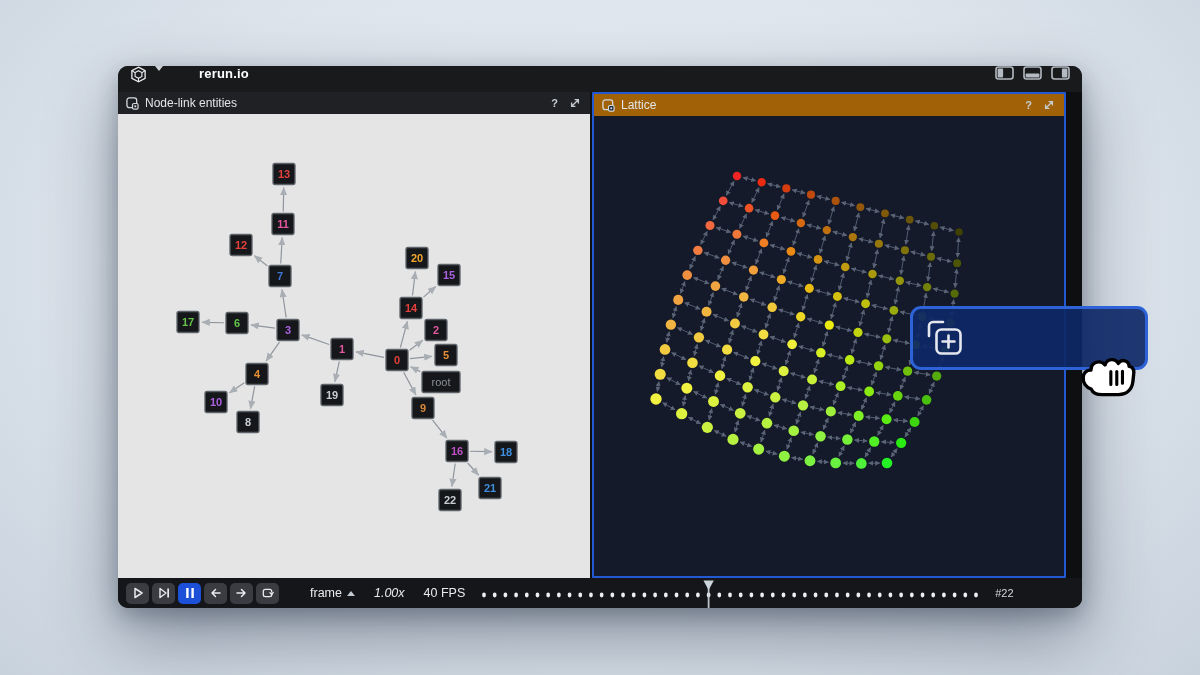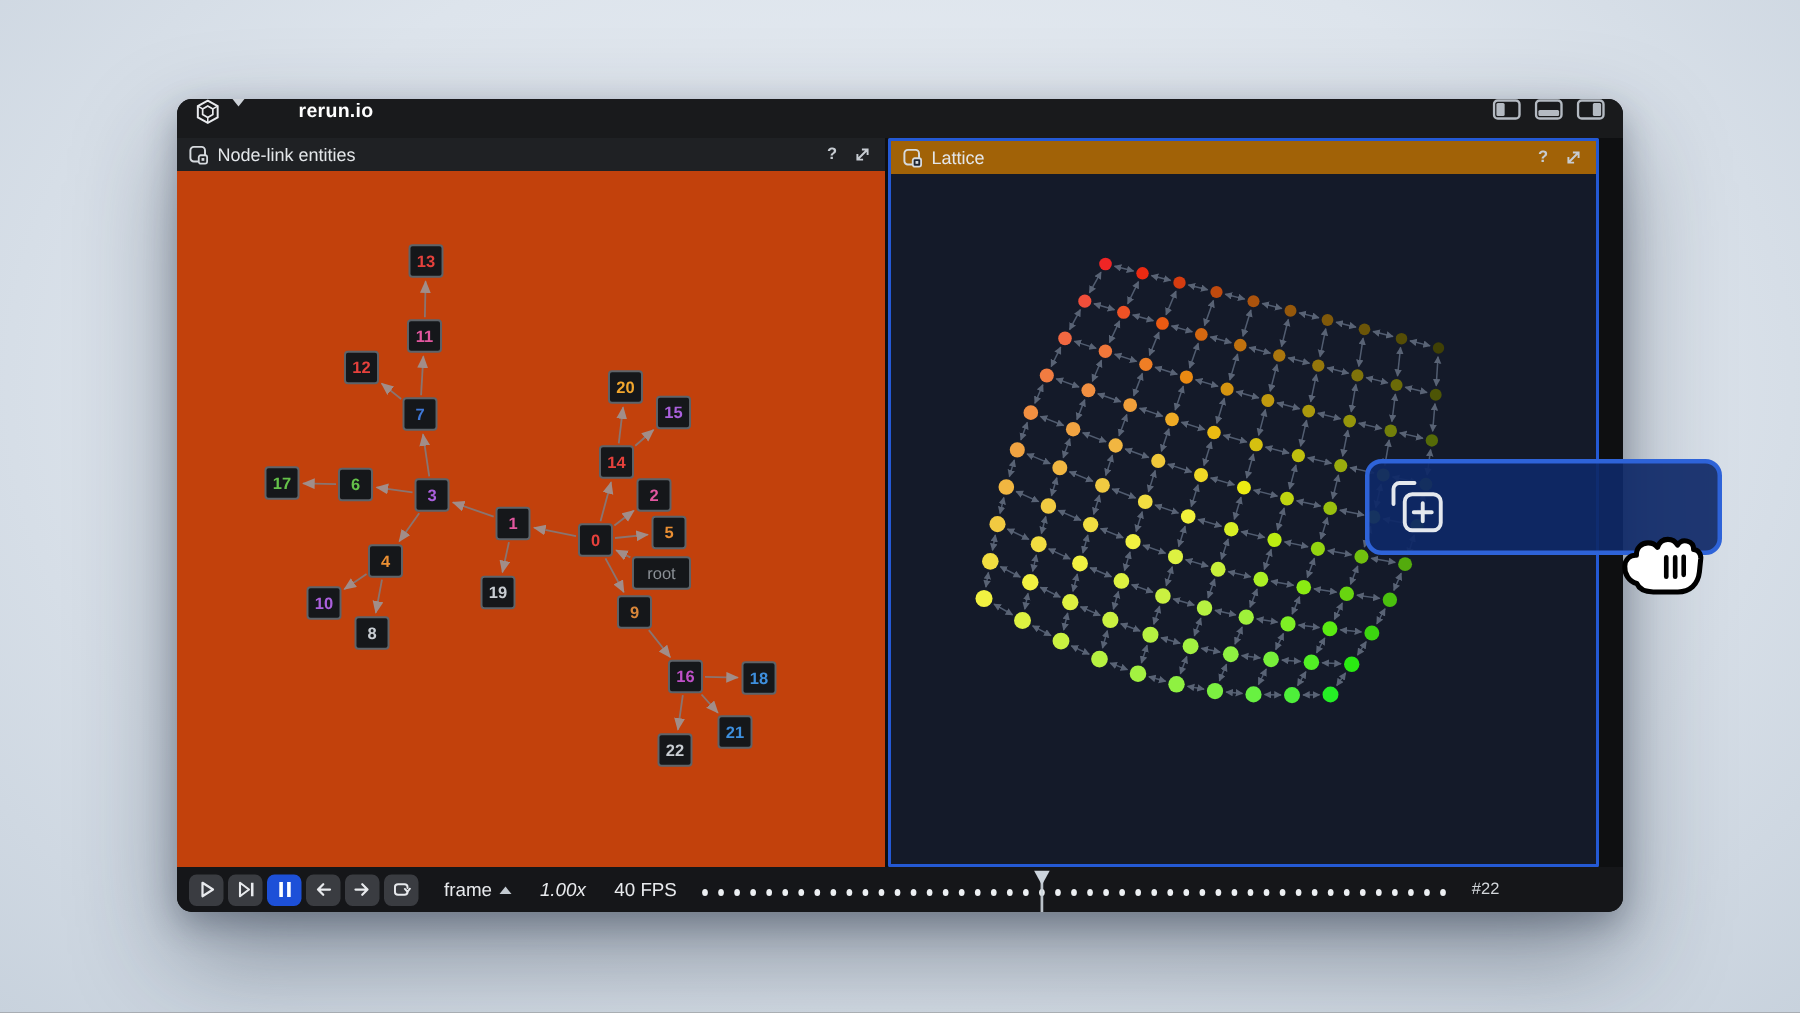--- a/index.html
+++ b/index.html
@@ -19,21 +19,21 @@
   }
   .titlebar .caret{width:0;height:0;border-left:4px solid transparent;border-right:4px solid transparent;border-top:5px solid #cdd2d8;margin-left:2px;}
   .apptitle{color:#ffffff;font-size:13px;font-weight:bold;margin-left:30px;letter-spacing:.2px;}
   .tb-icons{margin-left:auto;display:flex;gap:9px;align-items:center;}
   .main{position:absolute;top:26px;left:0;right:0;bottom:30px;display:flex;}
   .panel{display:flex;flex-direction:column;}
   .panel-left{width:472px;margin-right:2px;}
   .phead{height:22px;display:flex;align-items:center;gap:6px;padding:0 8px;background:#1f2124;color:#e3e6e9;font-size:12px;}
   .phead .sp{flex:1}
   .help{color:#c7ccd2;font-size:11px;font-weight:bold;padding:0 4px;}
-  .viewport-left{flex:1;background:#c2410c;position:relative;overflow:hidden;}
+  .viewport-left{flex:1;background:#e5e5e5;position:relative;overflow:hidden;}
   .panel-right{width:474px;border:2px solid #2459d4;box-sizing:border-box;border-radius:1px;}
   .panel-right .phead{background:#a16207;}
   .viewport-right{flex:1;background:#141a29;position:relative;overflow:hidden;}
   .gutter{flex:1;background:#0e0f11;}
   .timelinebar{
     position:absolute;bottom:0;left:0;right:0;height:30px;background:#151619;
     border-radius:0 0 10px 10px;display:flex;align-items:center;padding:0 8px;box-sizing:border-box;
   }
   .tbtn{width:23px;height:21px;border-radius:5px;background:#3a3c41;display:flex;align-items:center;justify-content:center;margin-right:3px;flex:0 0 auto;}
   .tbtn.active{background:#1d50d8;}
@@ -579,21 +579,21 @@
       <svg width="13" height="12" viewBox="0 0 13 12">
           <path d="M2 6 H10 M6.5 2.5 L10 6 L6.5 9.5" fill="none" stroke="#e8eaed" stroke-width="1.5" stroke-linecap="round" stroke-linejoin="round"></path>
         </svg>
     </div>
     <div class="tbtn">
       <svg width="13" height="12" viewBox="0 0 14 12">
           <path d="M11.5 5 V4.2 C11.5 3 10.5 2.2 9.3 2.2 H4.7 C3.5 2.2 2.5 3 2.5 4.2 V7.8 C2.5 9 3.5 9.8 4.7 9.8 H9.3 C10.5 9.8 11.5 9 11.5 7.8 V7.4" fill="none" stroke="#e8eaed" stroke-width="1.4" stroke-linecap="round"></path>
           <path d="M9.6 5.6 L11.5 7.6 L13.2 5.4" fill="none" stroke="#e8eaed" stroke-width="1.4" stroke-linecap="round" stroke-linejoin="round"></path>
         </svg>
     </div>
-    <span class="tlabel" style="margin-left:14px;">
+    <span class="tlabel" style="margin-left:28px;">
       <span>frame</span>
         <span class="up"></span>
     </span>
     <span class="tlabel" style="margin-left:19px;font-style:italic;">1.00x</span>
     <span class="tlabel" style="margin-left:19px;">40 FPS</span>
     <div class="ticks">
       <svg id="ticks-svg" width="502" height="30" viewBox="0 0 502 30">
           <ellipse cx="5" cy="17" rx="1.9" ry="2.4" fill="#eceff2"></ellipse>
           <ellipse cx="15.695652173913043" cy="17" rx="1.9" ry="2.4" fill="#eceff2"></ellipse>
           <ellipse cx="26.391304347826086" cy="17" rx="1.9" ry="2.4" fill="#eceff2"></ellipse>

